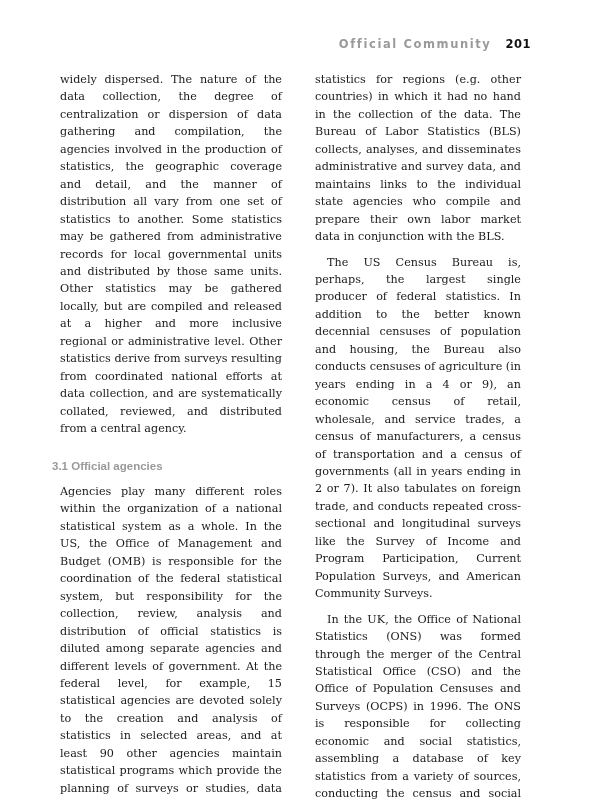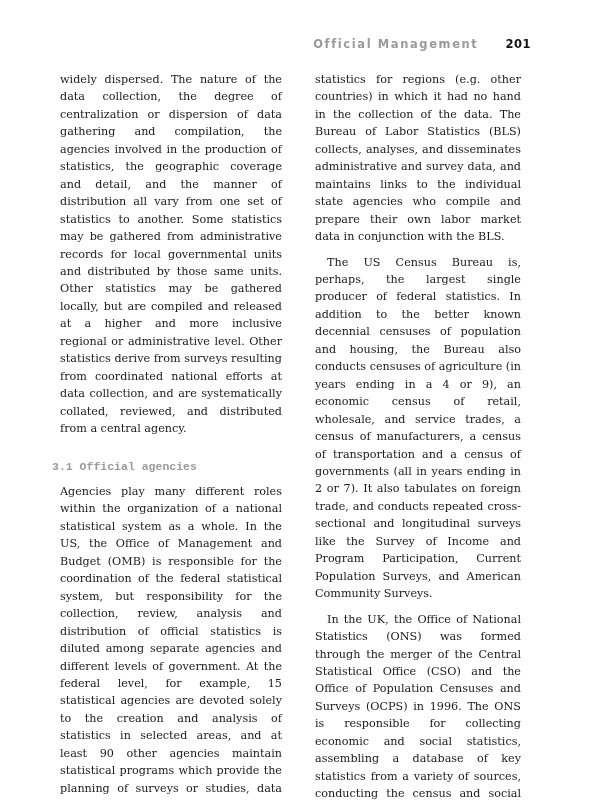--- a/index.html
+++ b/index.html
@@ -1,31 +1,31 @@
 <!DOCTYPE html>
 <html><head>
 <meta charset="utf-8">
 <style>
   html, body { margin:0; padding:0; background:#ffffff; }
   body { width:616px; height:800px; position:relative; overflow:hidden; }
   .header { position:absolute; top:37px; right:85px; font-family:"DejaVu Sans", sans-serif; font-weight:bold; font-size:11.5px; }
   .running-title { color:#9a9a9a; letter-spacing:1.6px; }
-  .page-number { color:#111; margin-left:23px; letter-spacing:0.5px; }
+  .page-number { color:#111; margin-left:10px; letter-spacing:0.5px; }
   .col { position:absolute; top:63px; width:238px; font-family:"DejaVu Serif", serif; font-size:11.2px; line-height:17.45px; color:#1a1a1a; text-align:justify; hyphens:auto; }
   .col-left { left:52px; }
   .col-right { left:307px; width:222px; }
   .col p { margin:8px; }
   .col p.indent { text-indent:12px; }
-  .section-heading { font-family:Liberation Mono, monospace; font-weight:bold; color:#9a9a9a; font-size:11.5px; margin-top:20px; line-height:17.45px; }
+  .section-heading { font-family:Liberation Sans, sans-serif; font-weight:bold; color:#9a9a9a; font-size:11.5px; margin-top:20px; line-height:17.45px; }
 </style>
 </head>
 <body>
 
 <div class="header">
-  <span class="running-title">Official Management</span>
+  <span class="running-title">Official Community</span>
   <span class="page-number">201</span>
 </div>
 
 <div class="col col-left" lang="en">
   <p>widely dispersed. The nature of the data collection, the degree of centralization or dispersion of data gathering and compilation, the agencies involved in the production of statistics, the geographic coverage and detail, and the manner of distribution all vary from one set of statistics to another. Some statistics may be gathered from administrative records for local governmental units and distributed by those same units. Other statistics may be gathered locally, but are compiled and released at a higher and more inclusive regional or administrative level. Other statistics derive from surveys resulting from coordinated national efforts at data collection, and are systematically collated, reviewed, and distributed from a central agency.</p>
   <div class="section-heading">3.1 Official agencies</div>
   <p>Agencies play many different roles within the organization of a national statistical system as a whole. In the US, the Office of Management and Budget (OMB) is responsible for the coordination of the federal statistical system, but responsibility for the collection, review, analysis and distribution of official statistics is diluted among separate agencies and different levels of government. At the federal level, for example, 15 statistical agencies are devoted solely to the creation and analysis of statistics in selected areas, and at least 90 other agencies maintain statistical programs which provide the planning of surveys or studies, data collection, data analysis, or dissemination of their own statistics or statistics collected by others.</p>
   <p class="indent">For example, the SOI Division of the Internal Revenue Service provides summary annual income, financial, and tax data for states, counties, and zip codes based on tax returns. Since returns of tax filers may be linked across years, this division also provides estimates of state-to-state and county-to-county migration. The National Center for Education Statistics not only gathers administrative data (indirectly via surveys of state education departments from their own administrative records), but also sponsors large surveys and compiles comparative</p>
 </div>
 

